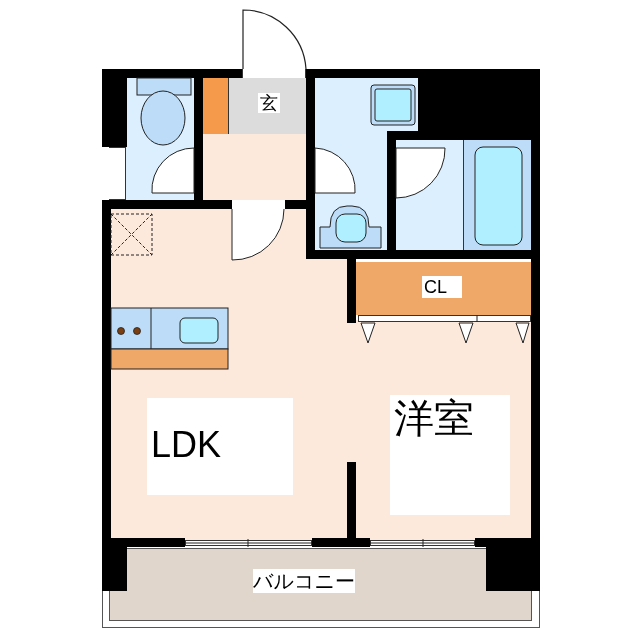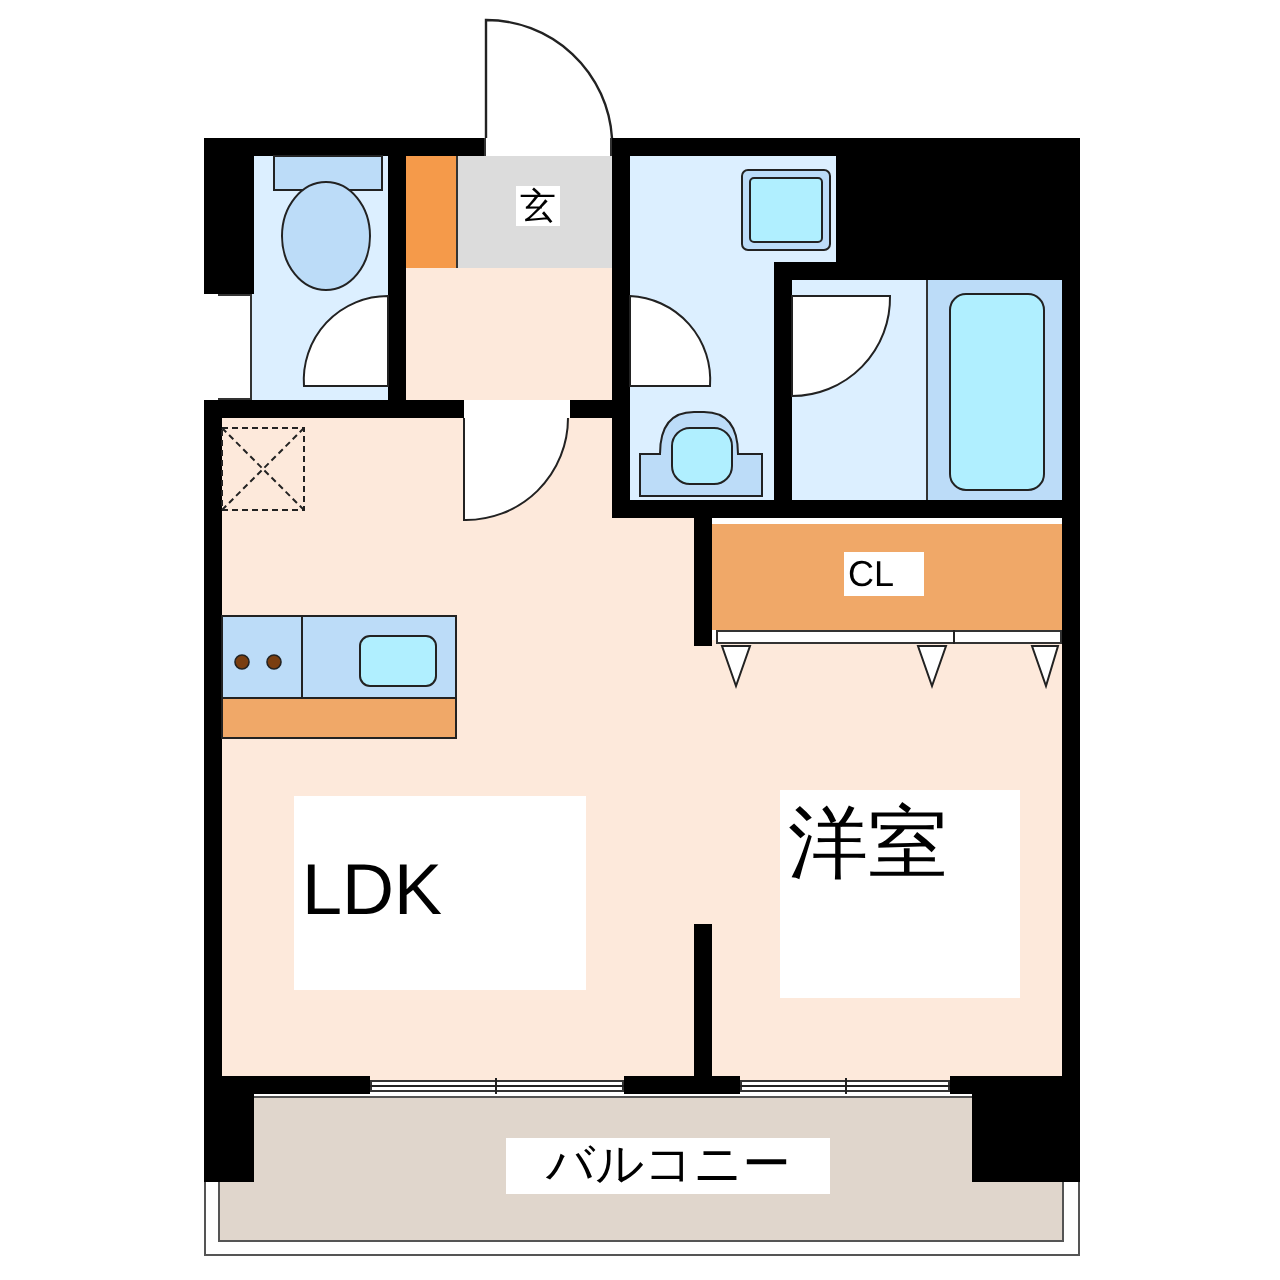--- a/index.html
+++ b/index.html
@@ -124,17 +124,17 @@
   </g>
 </svg>
 
 <div class="label" style="left:258px;top:93px;font-size:18px;padding:1px 2px;">玄</div>
 <div class="label" style="left:422px;top:276px;font-size:18px;padding:2px 15px 2px 2px;">CL</div>
 
 <div class="label" style="left:147px;top:398px;width:146px;height:97px;padding:6px 4px;box-sizing:border-box;">
   <div style="font-size:36px;line-height:42px;margin-top:20px;">LDK</div>
 </div>
 
-<div class="label" style="left:390px;top:395px;width:120px;height:104px;padding:6px 0 0 4px;box-sizing:border-box;">
+<div class="label" style="left:390px;top:395px;width:120px;height:120px;padding:6px 0 0 4px;box-sizing:border-box;font-family:Liberation Mono, monospace;">
   <div style="font-size:40px;line-height:42px;">洋室</div>
 </div>
 
-<div class="label" style="left:253px;top:569px;font-size:24px;padding:2px 20px;">バルコニー</div>
+<div class="label" style="left:253px;top:569px;font-size:20px;padding:2px 0;">バルコニー</div>
 
 </body></html>

